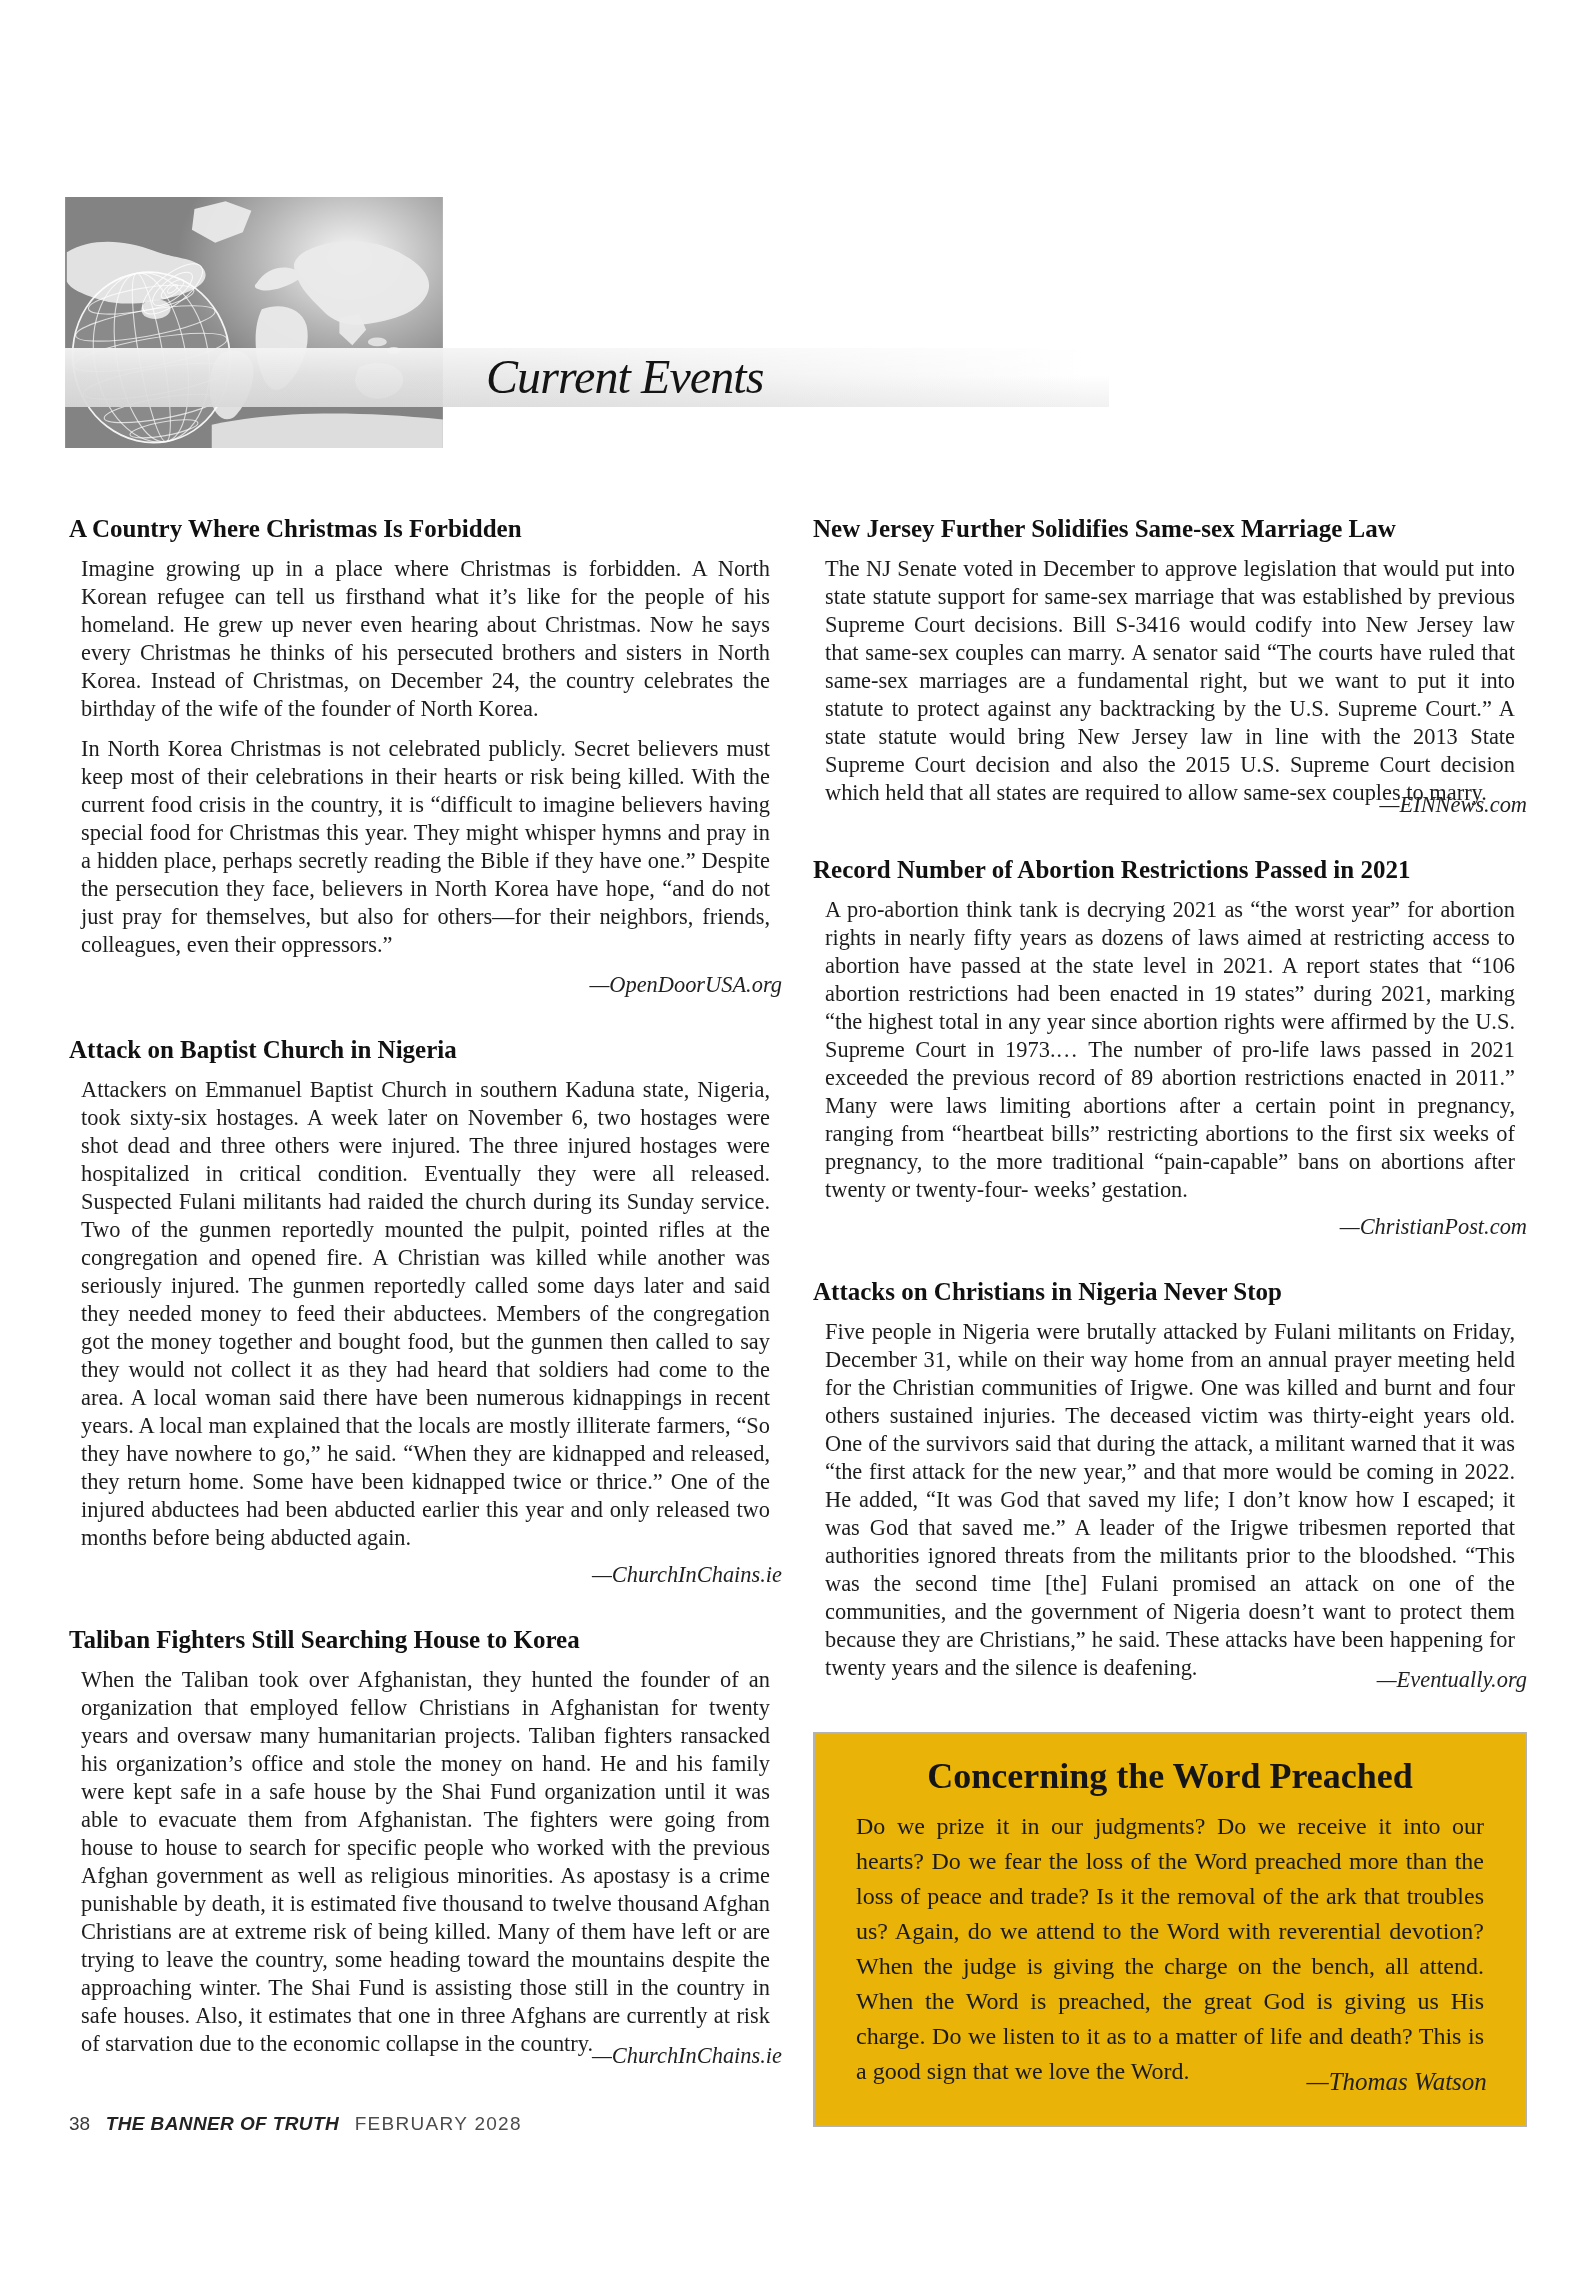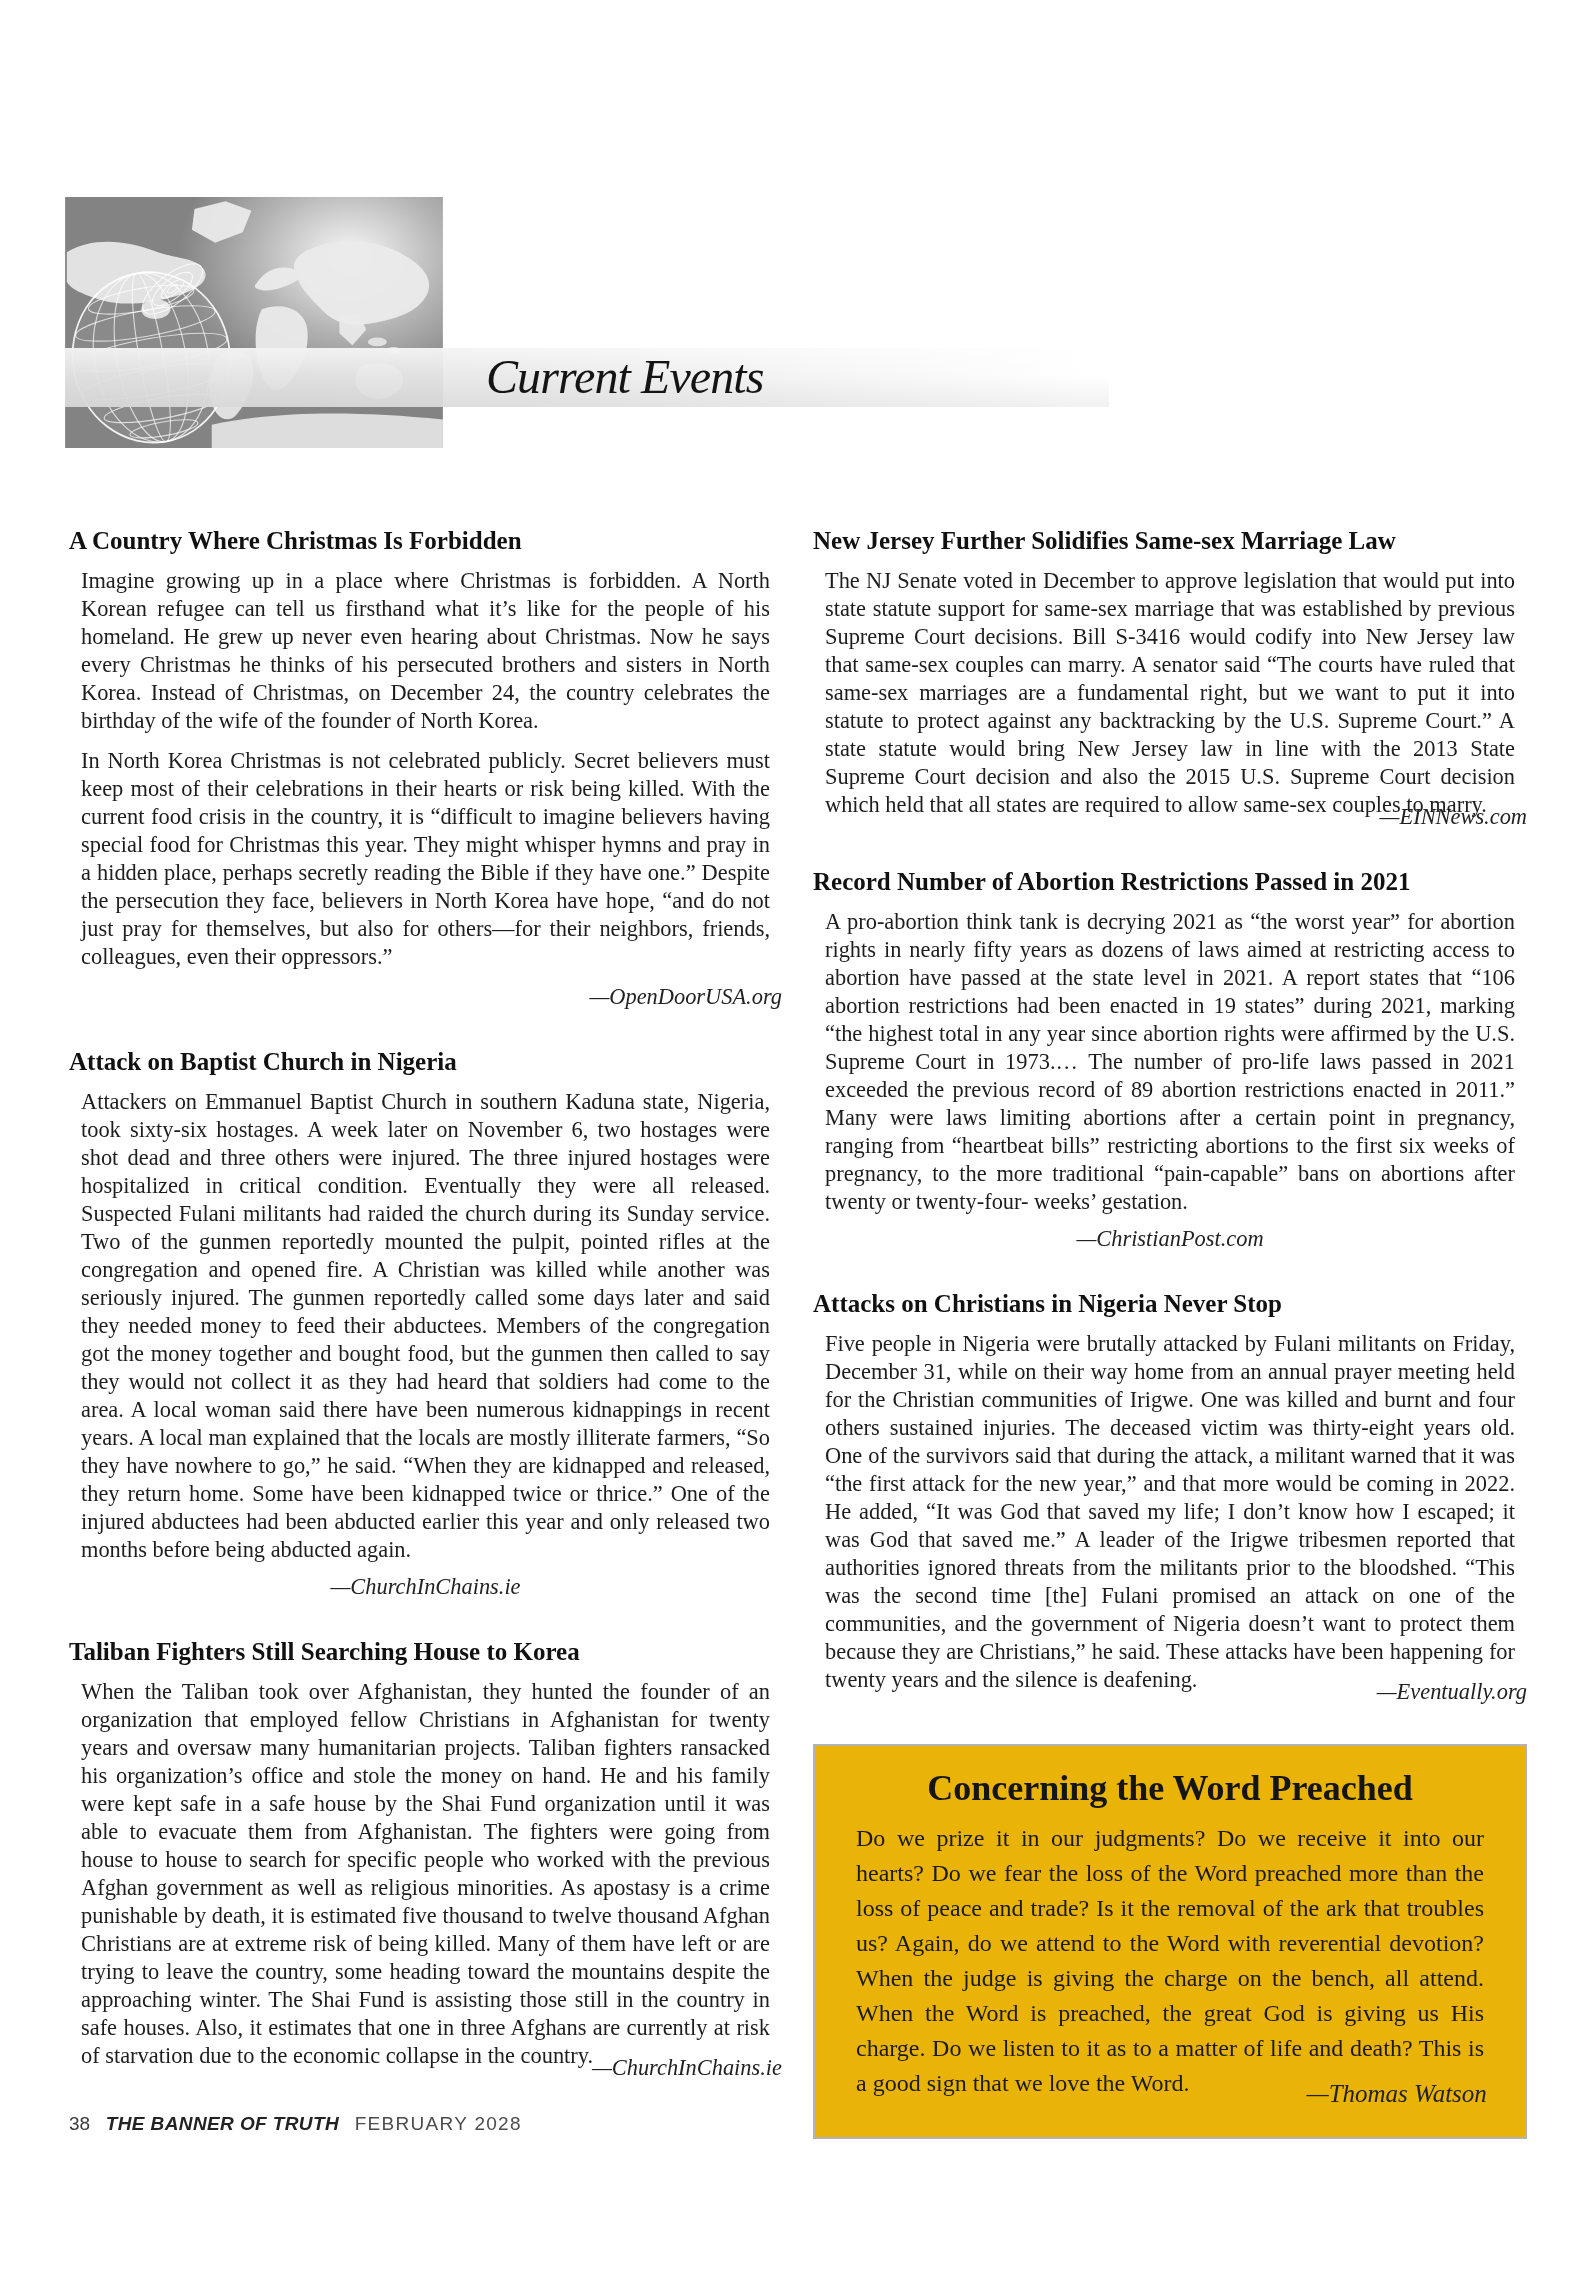--- a/index.html
+++ b/index.html
@@ -64,40 +64,40 @@
     left: 69px;
     top: 514px;
     width: 1458px;
     display: flex;
     gap: 31px;
   }
   .col { width: 714px; }
 
   .article { margin: 0 0 36px 0; }
   .article h2 {
-    margin: 12px 0 7px 0;
+    margin: 0 0 7px 0;
     font-size: 25px;
     line-height: 29px;
     font-weight: bold;
     color: #111;
   }
   .article p {
     margin: 12px;
     font-size: 22.4px;
     line-height: 28px;
     text-align: justify;
   }
   .attr {
     font-style: italic;
     font-size: 22.4px;
     line-height: 28px;
     text-align: right;
     color: #222;
   }
-  .attr-close  { margin-top: -3.5px; text-align: center; }
+  .attr-close  { margin-top: -3.5px; }
   .attr-inline { margin-top: -28px; }
 
   
   .quote-box {
     margin-top: 38px;
     border: 2.6px solid #b3b3b3;
     background: #eab308;
     padding: 22.4px 33px 26px 33px;
     box-sizing: border-box;
     width: 714px;

